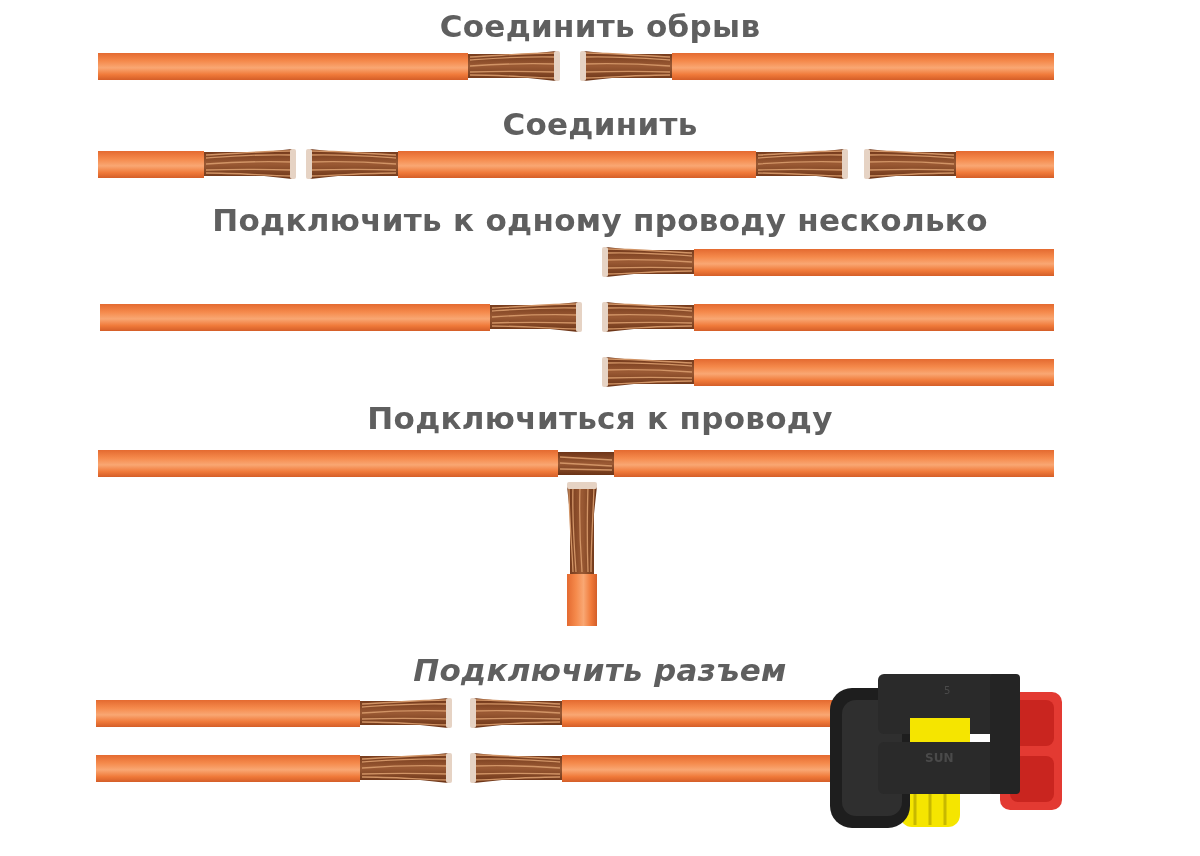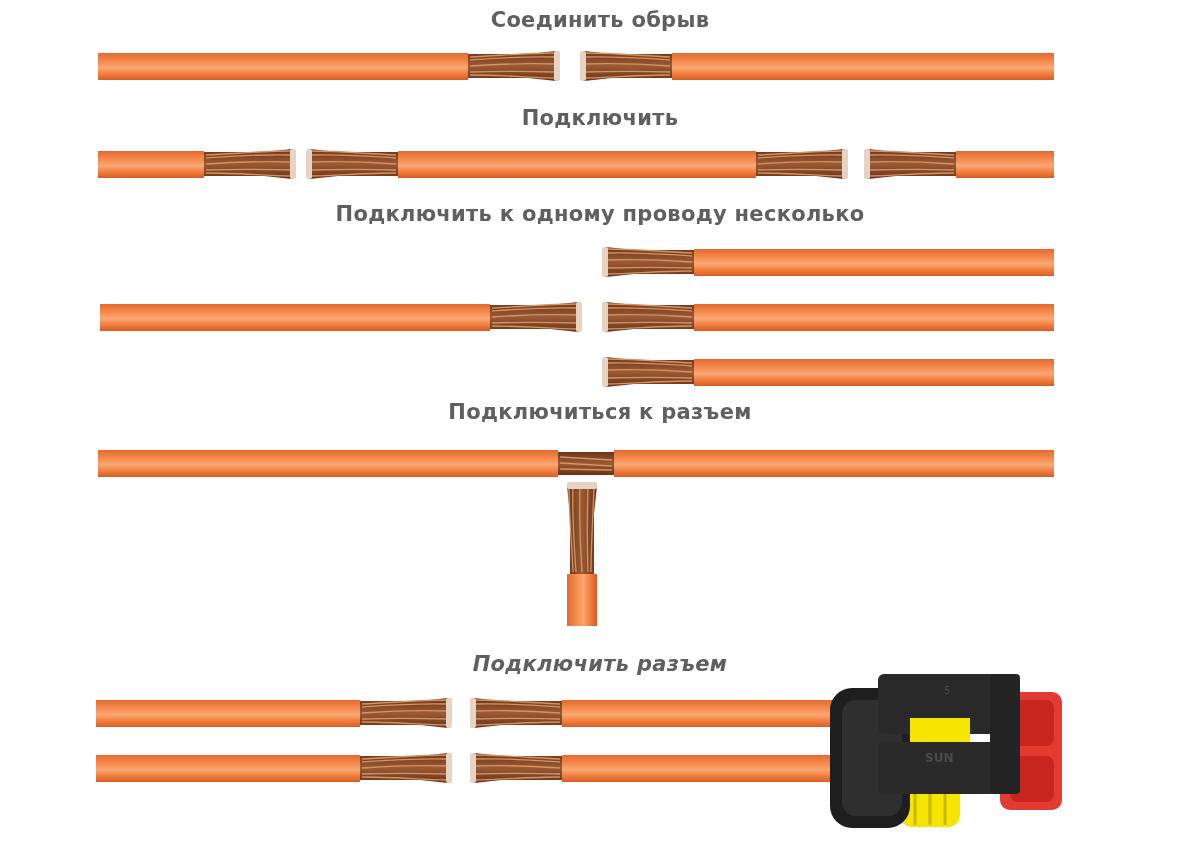--- a/index.html
+++ b/index.html
@@ -1,26 +1,26 @@
 <!DOCTYPE html>
 <html><head>
 <meta charset="utf-8">
 <style>
   html,body{margin:0;padding:0;background:#ffffff;}
   body{width:1200px;height:856px;position:relative;overflow:hidden;font-family:"DejaVu Sans","Liberation Sans",sans-serif;}
-  .title{position:absolute;left:0;width:1200px;text-align:center;color:#5f5f5f;font-weight:bold;font-size:21px;letter-spacing:0.3px;}
+  .title{position:absolute;left:0;width:1200px;text-align:center;color:#5f5f5f;font-weight:bold;font-size:31px;letter-spacing:0.3px;}
   svg.canvas{position:absolute;left:0;top:0;}
 </style>
 </head>
 <body>
 
 <div class="title" style="top:8px;">Соединить обрыв</div>
-<div class="title" style="top:106px;">Подключить</div>
+<div class="title" style="top:106px;">Соединить</div>
 <div class="title" style="top:202px;">Подключить к одному проводу несколько</div>
-<div class="title" style="top:400px;">Подключиться к разъем</div>
+<div class="title" style="top:400px;">Подключиться к проводу</div>
 <div class="title" style="top:652px;font-style:italic;">Подключить разъем</div>
 
 <svg class="canvas" width="1200" height="856" viewBox="0 0 1200 856">
   <defs>
     <linearGradient id="ins" x1="0" y1="0" x2="0" y2="1">
       <stop offset="0" stop-color="#e46a30"></stop>
       <stop offset="0.3" stop-color="#f58a4c"></stop>
       <stop offset="0.55" stop-color="#f9a773"></stop>
       <stop offset="0.8" stop-color="#f07a3a"></stop>
       <stop offset="1" stop-color="#d45e28"></stop>

